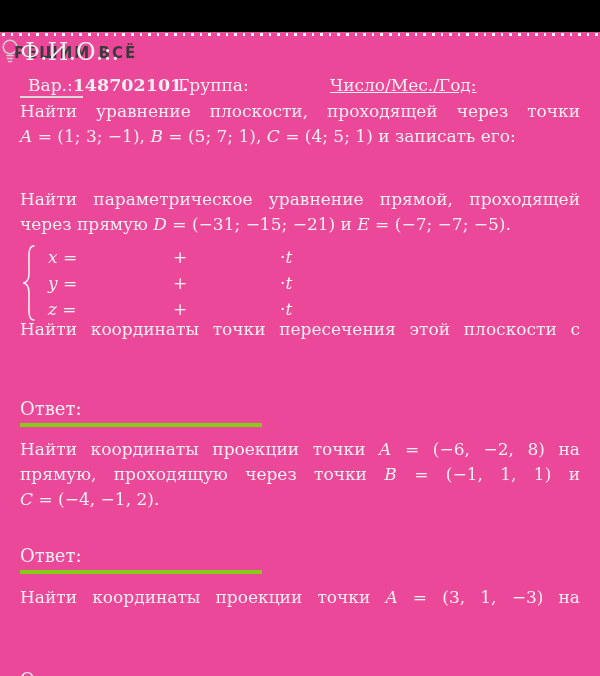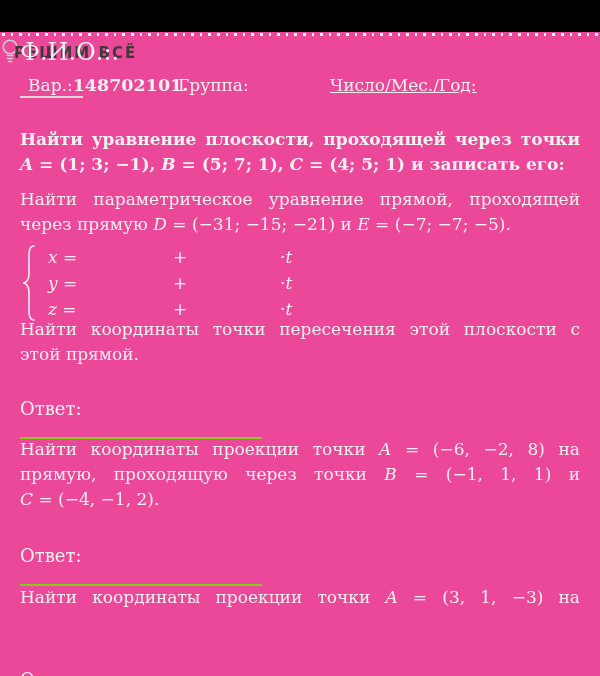--- a/index.html
+++ b/index.html
@@ -21,31 +21,31 @@
   .meta{position:absolute;left:0;top:41px;width:600px;height:24px;line-height:24px;font-size:17px;}
   .meta .var{position:absolute;left:28px;}
   .meta .var b{font-size:17.5px;}
   .meta .group{position:absolute;left:178px;}
   .meta .date{position:absolute;left:330px;text-decoration:underline;}
   .var-underline{position:absolute;left:20px;top:64px;width:63px;height:1.5px;background:#d9d9d9;}
   .task{position:absolute;left:20px;width:560px;font-size:17px;}
   .line{height:25px;line-height:25px;}
   .line.j{text-align:justify;text-align-last:justify;}
   .mi{font-style:italic;}
-  .t1{top:95px;font-weight:bold;} .t2{top:155px;} .t2c{top:285px;} .t3{top:405px;} .t4{top:553px;}
+  .t1{top:67px;} .t2{top:155px;} .t2c{top:285px;} .t3{top:405px;} .t4{top:553px;}
   .system{position:absolute;left:20px;top:211px;width:560px;height:80px;padding-top:1px;}
   .sys-row{position:relative;height:26px;line-height:26px;font-size:17px;}
   .sys-var{position:absolute;left:28px;}
   .sys-blank1{position:absolute;left:62px;width:88px;height:20px;top:3px;}
   .sys-plus{position:absolute;left:153px;}
   .sys-blank2{position:absolute;left:172px;width:80px;height:20px;top:3px;}
   .sys-mul{position:absolute;left:260px;}
   .brace{position:absolute;left:0;top:1px;}
   .answer{position:absolute;left:20px;width:242px;height:22px;line-height:22px;
-    font-size:18px;padding-bottom:17px;border-bottom:2px solid #84cc16;}
+    font-size:18px;padding-bottom:3px;border-bottom:4px solid #84cc16;}
   .answer.a1{top:366px;}
   .answer.a2{top:513px;}
   .answer.a3{top:637px;border-bottom-color:#a8a8a8;}
 </style>
 </head>
 <body>
 
 <div class="page">
 
   <div class="dots top"></div>
@@ -101,21 +101,20 @@
       <span class="sys-var"><span class="mi">z</span><span> =</span></span>
       <span class="sys-blank1"></span>
       <span class="sys-plus">+</span>
       <span class="sys-blank2"></span>
       <span class="sys-mul"><span>·</span><span class="mi">t</span></span>
     </div>
   </div>
 
   <div class="task t2c">
     <div class="line j">Найти координаты точки пересечения этой плоскости с</div>
-    <div class="line">этой прямой.</div>
   </div>
 
   <div class="answer a1">
     <span>Ответ:</span>
   </div>
 
   <div class="task t3">
     <div class="line j"><span>Найти координаты проекции точки </span><span class="mi">A</span><span> = (−6, −2, 8) на</span></div>
     <div class="line j"><span>прямую, проходящую через точки </span><span class="mi">B</span><span> = (−1, 1, 1) и</span></div>
     <div class="line"><span class="mi">C</span><span> = (−4, −1, 2).</span></div>

